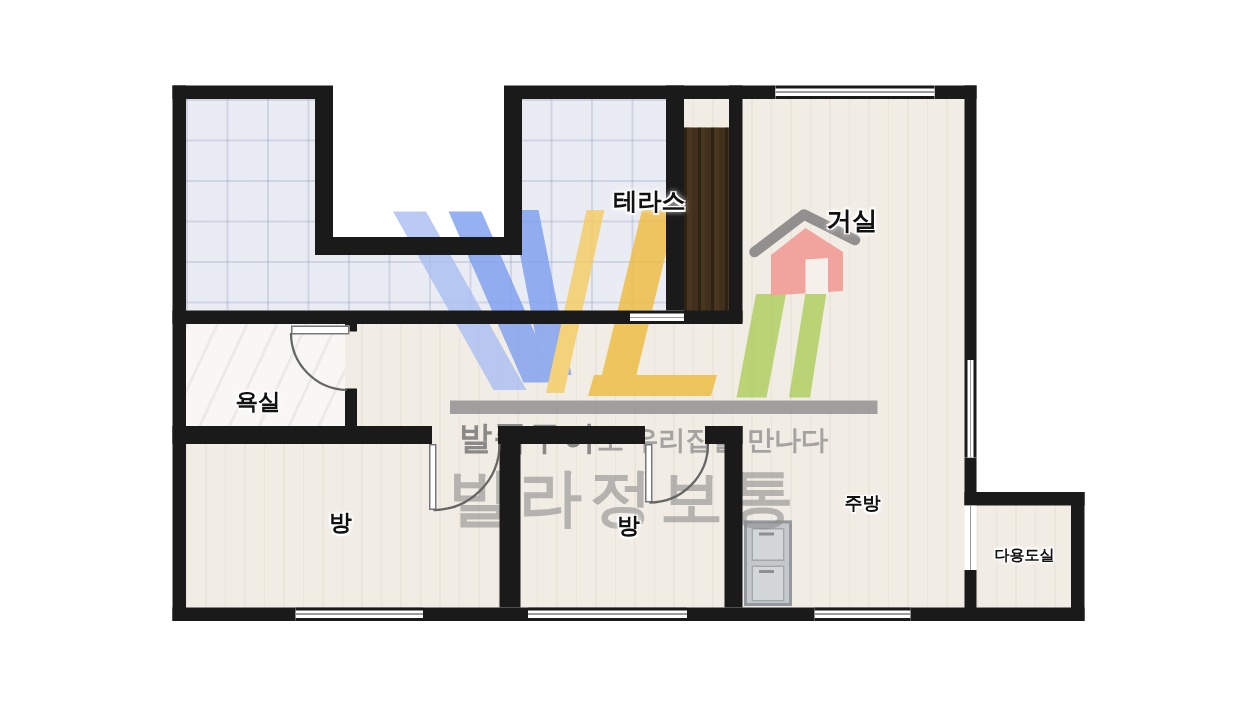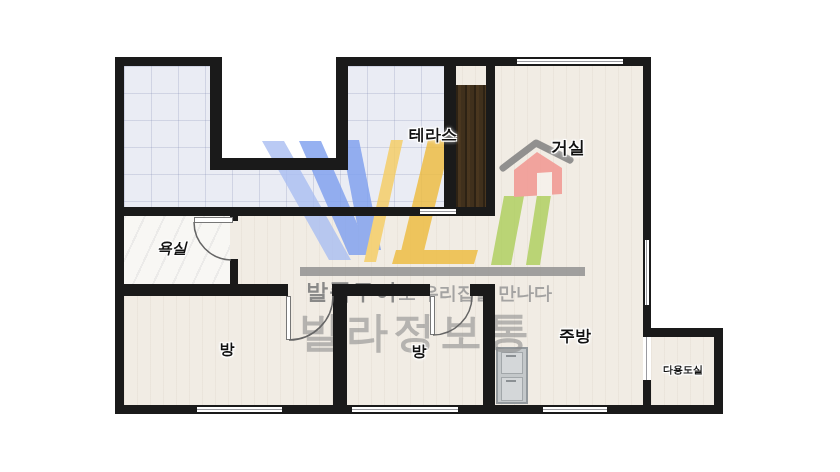--- a/index.html
+++ b/index.html
@@ -140,19 +140,19 @@
   <div class="abs leaf" style="left:286px;top:296px;width:5px;height:44px;"></div>
   <div class="abs leaf" style="left:430px;top:296px;width:5px;height:39px;"></div>
   <svg id="door-arcs" class="abs" width="840" height="472" viewBox="0 0 840 472" style="left:0;top:0;">
     <path d="M194,222 A38,38 0 0 0 231,260" fill="none" stroke="#666" stroke-width="1.5"></path>
     <path d="M289,340 A44,44 0 0 0 333,296" fill="none" stroke="#666" stroke-width="1.5"></path>
     <path d="M433,335 A39,39 0 0 0 472,296" fill="none" stroke="#666" stroke-width="1.5"></path>
   </svg>
 
   <div class="abs room-label" style="left:393px;top:135px;font-size:16px;margin-left:40px;">테라스</div>
   <div class="abs room-label" style="left:568px;top:147px;font-size:17px;">거실</div>
-  <div class="abs room-label" style="left:172px;top:248px;font-size:15px;font-style:italic;">욕실</div>
+  <div class="abs room-label" style="left:172px;top:268px;font-size:15px;">욕실</div>
   <div class="abs room-label" style="left:227px;top:349px;font-size:15px;">방</div>
   <div class="abs room-label" style="left:419px;top:351px;font-size:15px;">방</div>
-  <div class="abs room-label" style="left:575px;top:336px;font-size:16px;">주방</div>
+  <div class="abs room-label" style="left:575px;top:336px;font-size:12px;">주방</div>
   <div class="abs room-label" style="left:683px;top:370px;font-size:10px;">다용도실</div>
 
 </div>
 
 </body></html>

